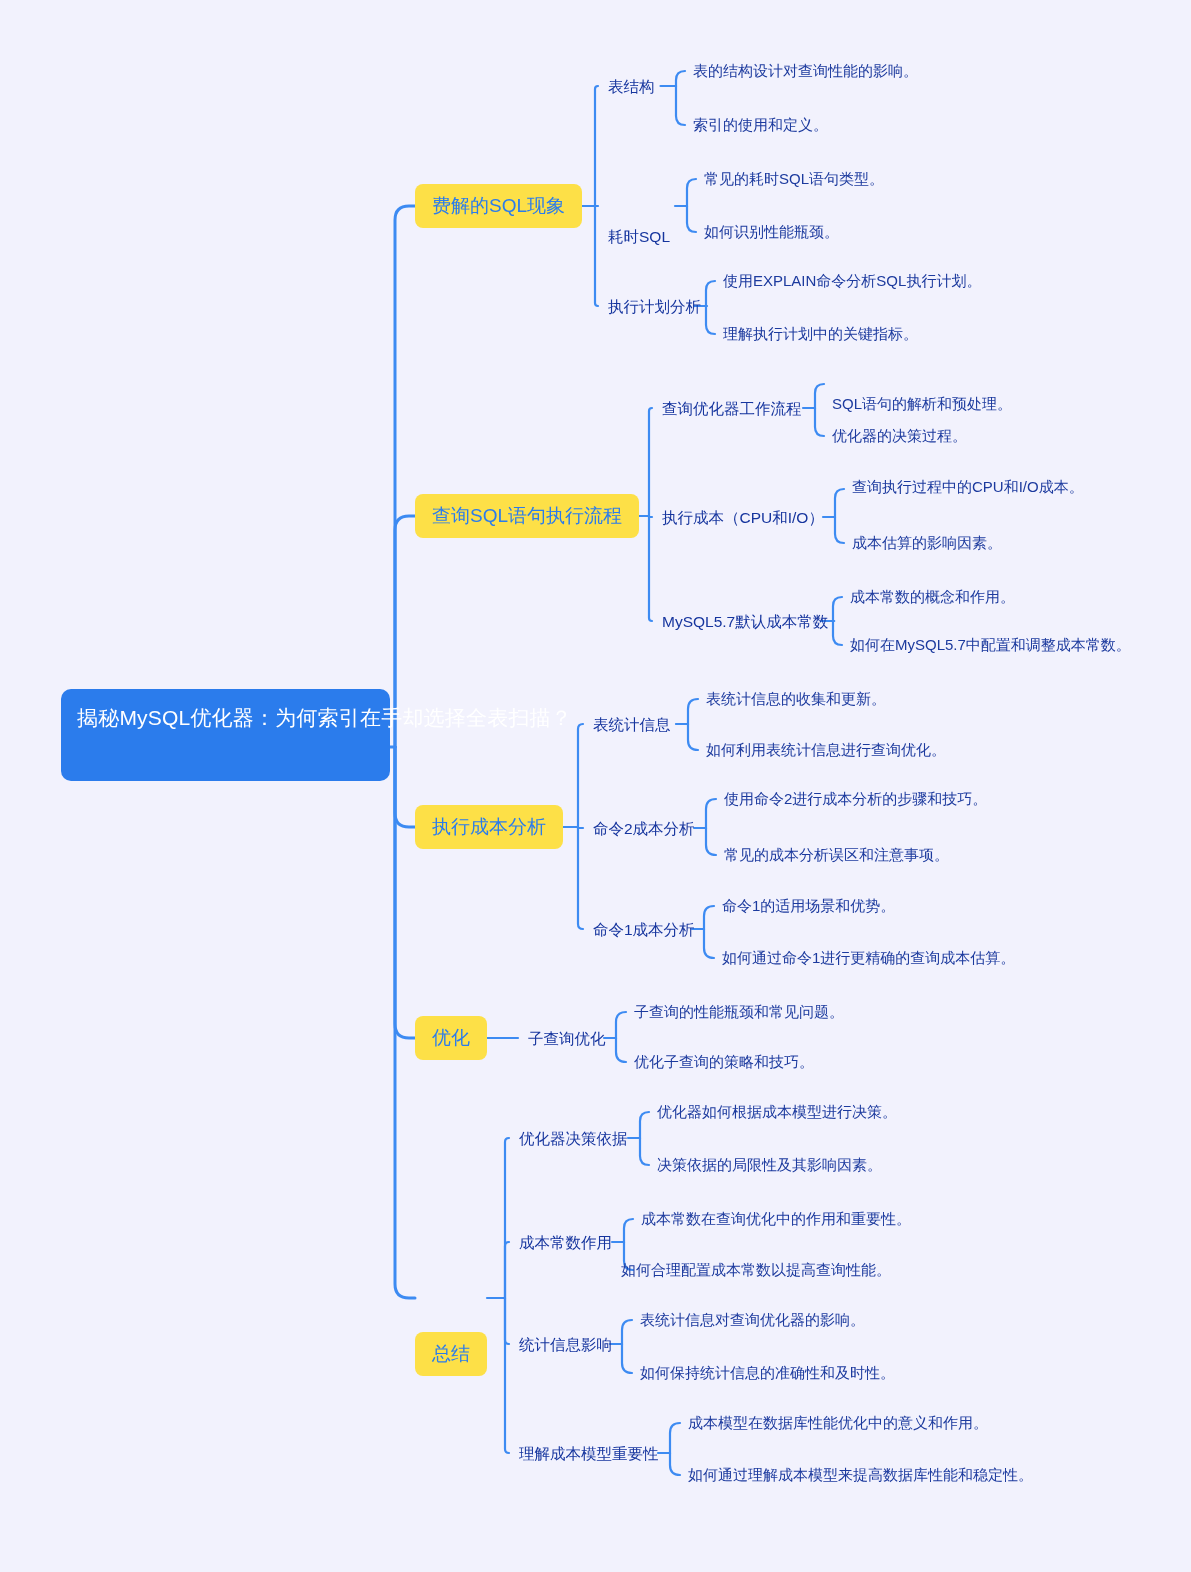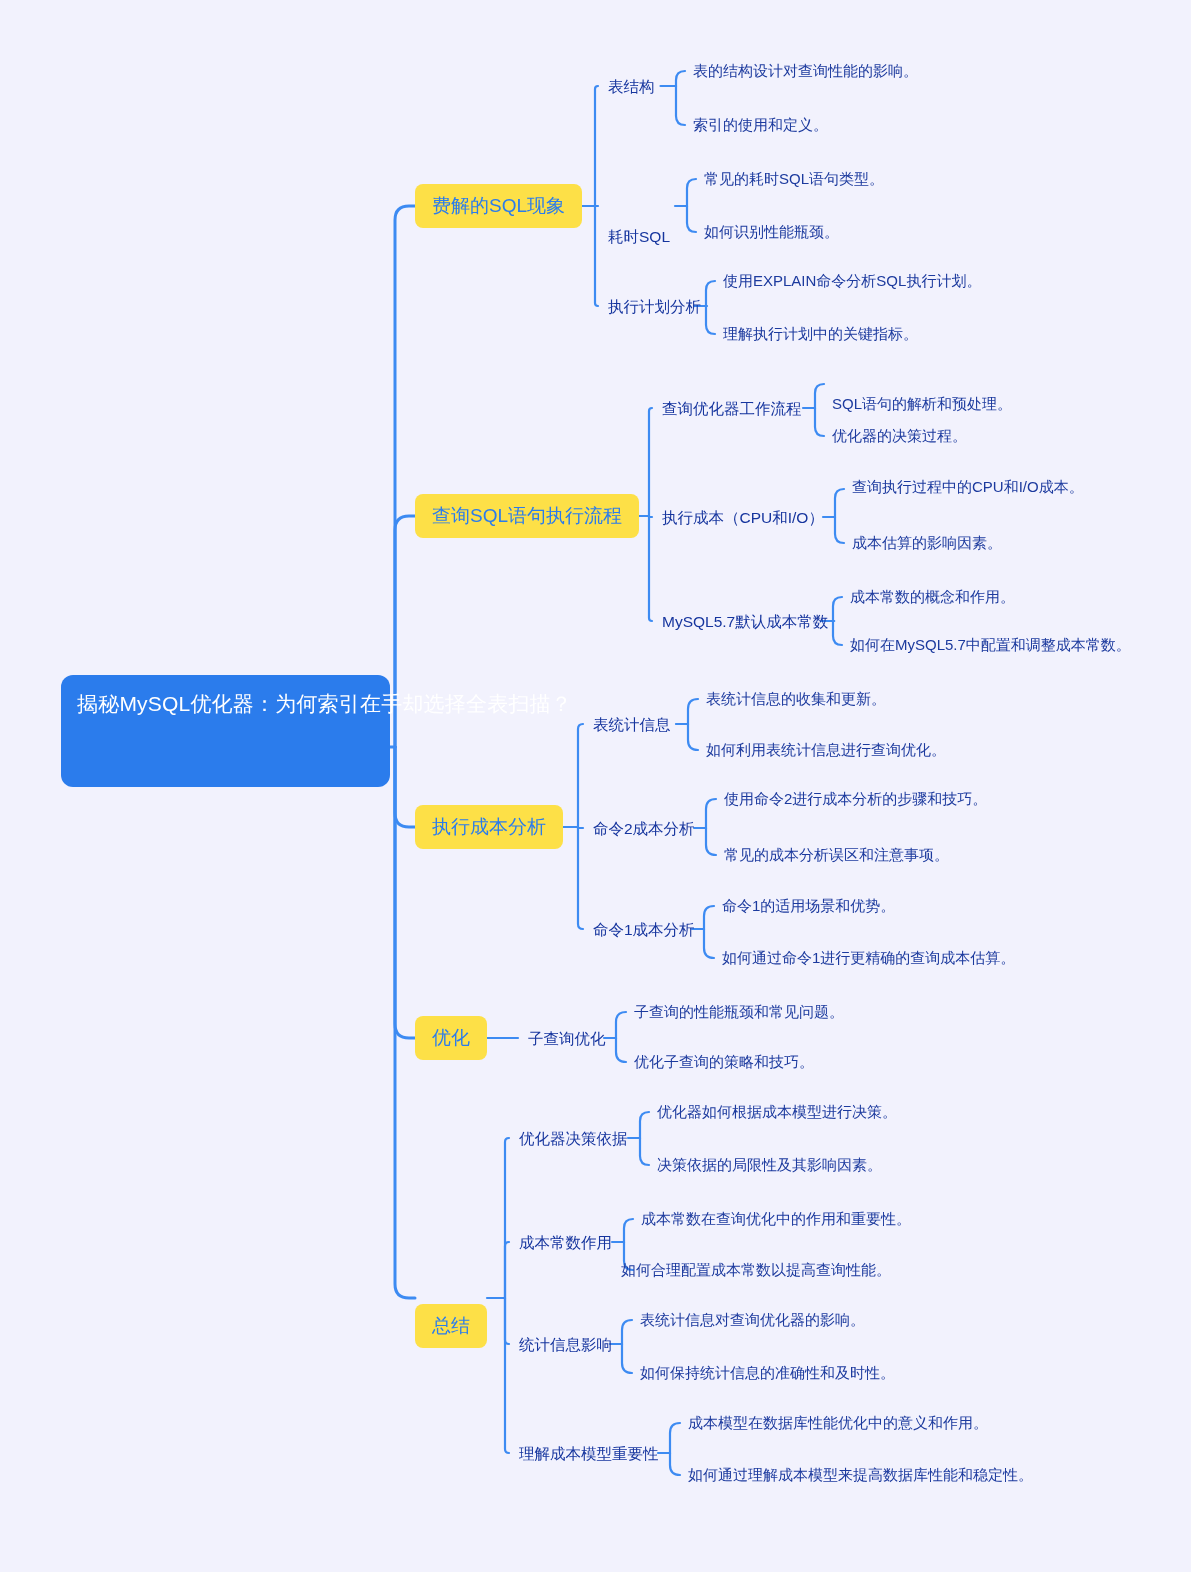--- a/index.html
+++ b/index.html
@@ -150,21 +150,21 @@
       <path d="M618,1344 H622" fill="none" stroke="#3d8bf2" stroke-width="2.2" stroke-linecap="round"></path>
       <path d="M610,1344 H622" fill="none" stroke="#3d8bf2" stroke-width="2.2" stroke-linecap="round"></path>
       <path d="M622,1344 V1330 Q622,1320 632,1320 H632" fill="none" stroke="#3d8bf2" stroke-width="2.2" stroke-linecap="round"></path>
       <path d="M622,1344 V1363 Q622,1373 632,1373 H632" fill="none" stroke="#3d8bf2" stroke-width="2.2" stroke-linecap="round"></path>
       <path d="M664.5,1453 H670" fill="none" stroke="#3d8bf2" stroke-width="2.2" stroke-linecap="round"></path>
       <path d="M658,1453 H670" fill="none" stroke="#3d8bf2" stroke-width="2.2" stroke-linecap="round"></path>
       <path d="M670,1453 V1433 Q670,1423 680,1423 H680" fill="none" stroke="#3d8bf2" stroke-width="2.2" stroke-linecap="round"></path>
       <path d="M670,1453 V1465 Q670,1475 680,1475 H680" fill="none" stroke="#3d8bf2" stroke-width="2.2" stroke-linecap="round"></path>
     </svg>
   <div id="nodes">
-      <div class="node root" style="left: 61px; top: 675px; width: 329px; height: 112px; border-radius: 12px;">揭秘MySQL优化器：为何索引在手却选择全表扫描？</div>
+      <div class="node root" style="left: 61px; top: 689px; width: 329px; height: 92px;">揭秘MySQL优化器：为何索引在手却选择全表扫描？</div>
       <div class="node lvl1" style="left: 415px; top: 184px; min-width: 161px;">费解的SQL现象</div>
       <div class="node lvl2" style="left: 608px; top: 74px;">表结构</div>
       <div class="node leaf" style="left: 693px; top: 59px;">表的结构设计对查询性能的影响。</div>
       <div class="node leaf" style="left: 693px; top: 113px;">索引的使用和定义。</div>
       <div class="node lvl2" style="left: 608px; top: 194px; margin-top: 30px;">耗时SQL</div>
       <div class="node leaf" style="left: 704px; top: 167px;">常见的耗时SQL语句类型。</div>
       <div class="node leaf" style="left: 704px; top: 220px;">如何识别性能瓶颈。</div>
       <div class="node lvl2" style="left: 608px; top: 294px;">执行计划分析</div>
       <div class="node leaf" style="left: 723px; top: 269px;">使用EXPLAIN命令分析SQL执行计划。</div>
       <div class="node leaf" style="left: 723px; top: 322px;">理解执行计划中的关键指标。</div>
@@ -185,21 +185,21 @@
       <div class="node lvl2" style="left: 593px; top: 816px;">命令2成本分析</div>
       <div class="node leaf" style="left: 724px; top: 787px;">使用命令2进行成本分析的步骤和技巧。</div>
       <div class="node leaf" style="left: 724px; top: 843px;">常见的成本分析误区和注意事项。</div>
       <div class="node lvl2" style="left: 593px; top: 917px;">命令1成本分析</div>
       <div class="node leaf" style="left: 722px; top: 894px;">命令1的适用场景和优势。</div>
       <div class="node leaf" style="left: 722px; top: 946px;">如何通过命令1进行更精确的查询成本估算。</div>
       <div class="node lvl1" style="left: 415px; top: 1016px; min-width: 72px;">优化</div>
       <div class="node lvl2" style="left: 528px; top: 1026px;">子查询优化</div>
       <div class="node leaf" style="left: 634px; top: 1000px;">子查询的性能瓶颈和常见问题。</div>
       <div class="node leaf" style="left: 634px; top: 1050px;">优化子查询的策略和技巧。</div>
-      <div class="node lvl1" style="left: 415px; top: 1304px; min-width: 72px;">总结</div>
+      <div class="node lvl1" style="left: 415px; top: 1332px; min-width: 72px;">总结</div>
       <div class="node lvl2" style="left: 519px; top: 1126px;">优化器决策依据</div>
       <div class="node leaf" style="left: 657px; top: 1100px;">优化器如何根据成本模型进行决策。</div>
       <div class="node leaf" style="left: 657px; top: 1153px;">决策依据的局限性及其影响因素。</div>
       <div class="node lvl2" style="left: 519px; top: 1230px;">成本常数作用</div>
       <div class="node leaf" style="left: 641px; top: 1207px;">成本常数在查询优化中的作用和重要性。</div>
       <div class="node leaf" style="left: 621px; top: 1258px;">如何合理配置成本常数以提高查询性能。</div>
       <div class="node lvl2" style="left: 519px; top: 1332px;">统计信息影响</div>
       <div class="node leaf" style="left: 640px; top: 1308px;">表统计信息对查询优化器的影响。</div>
       <div class="node leaf" style="left: 640px; top: 1361px;">如何保持统计信息的准确性和及时性。</div>
       <div class="node lvl2" style="left: 519px; top: 1441px;">理解成本模型重要性</div>

